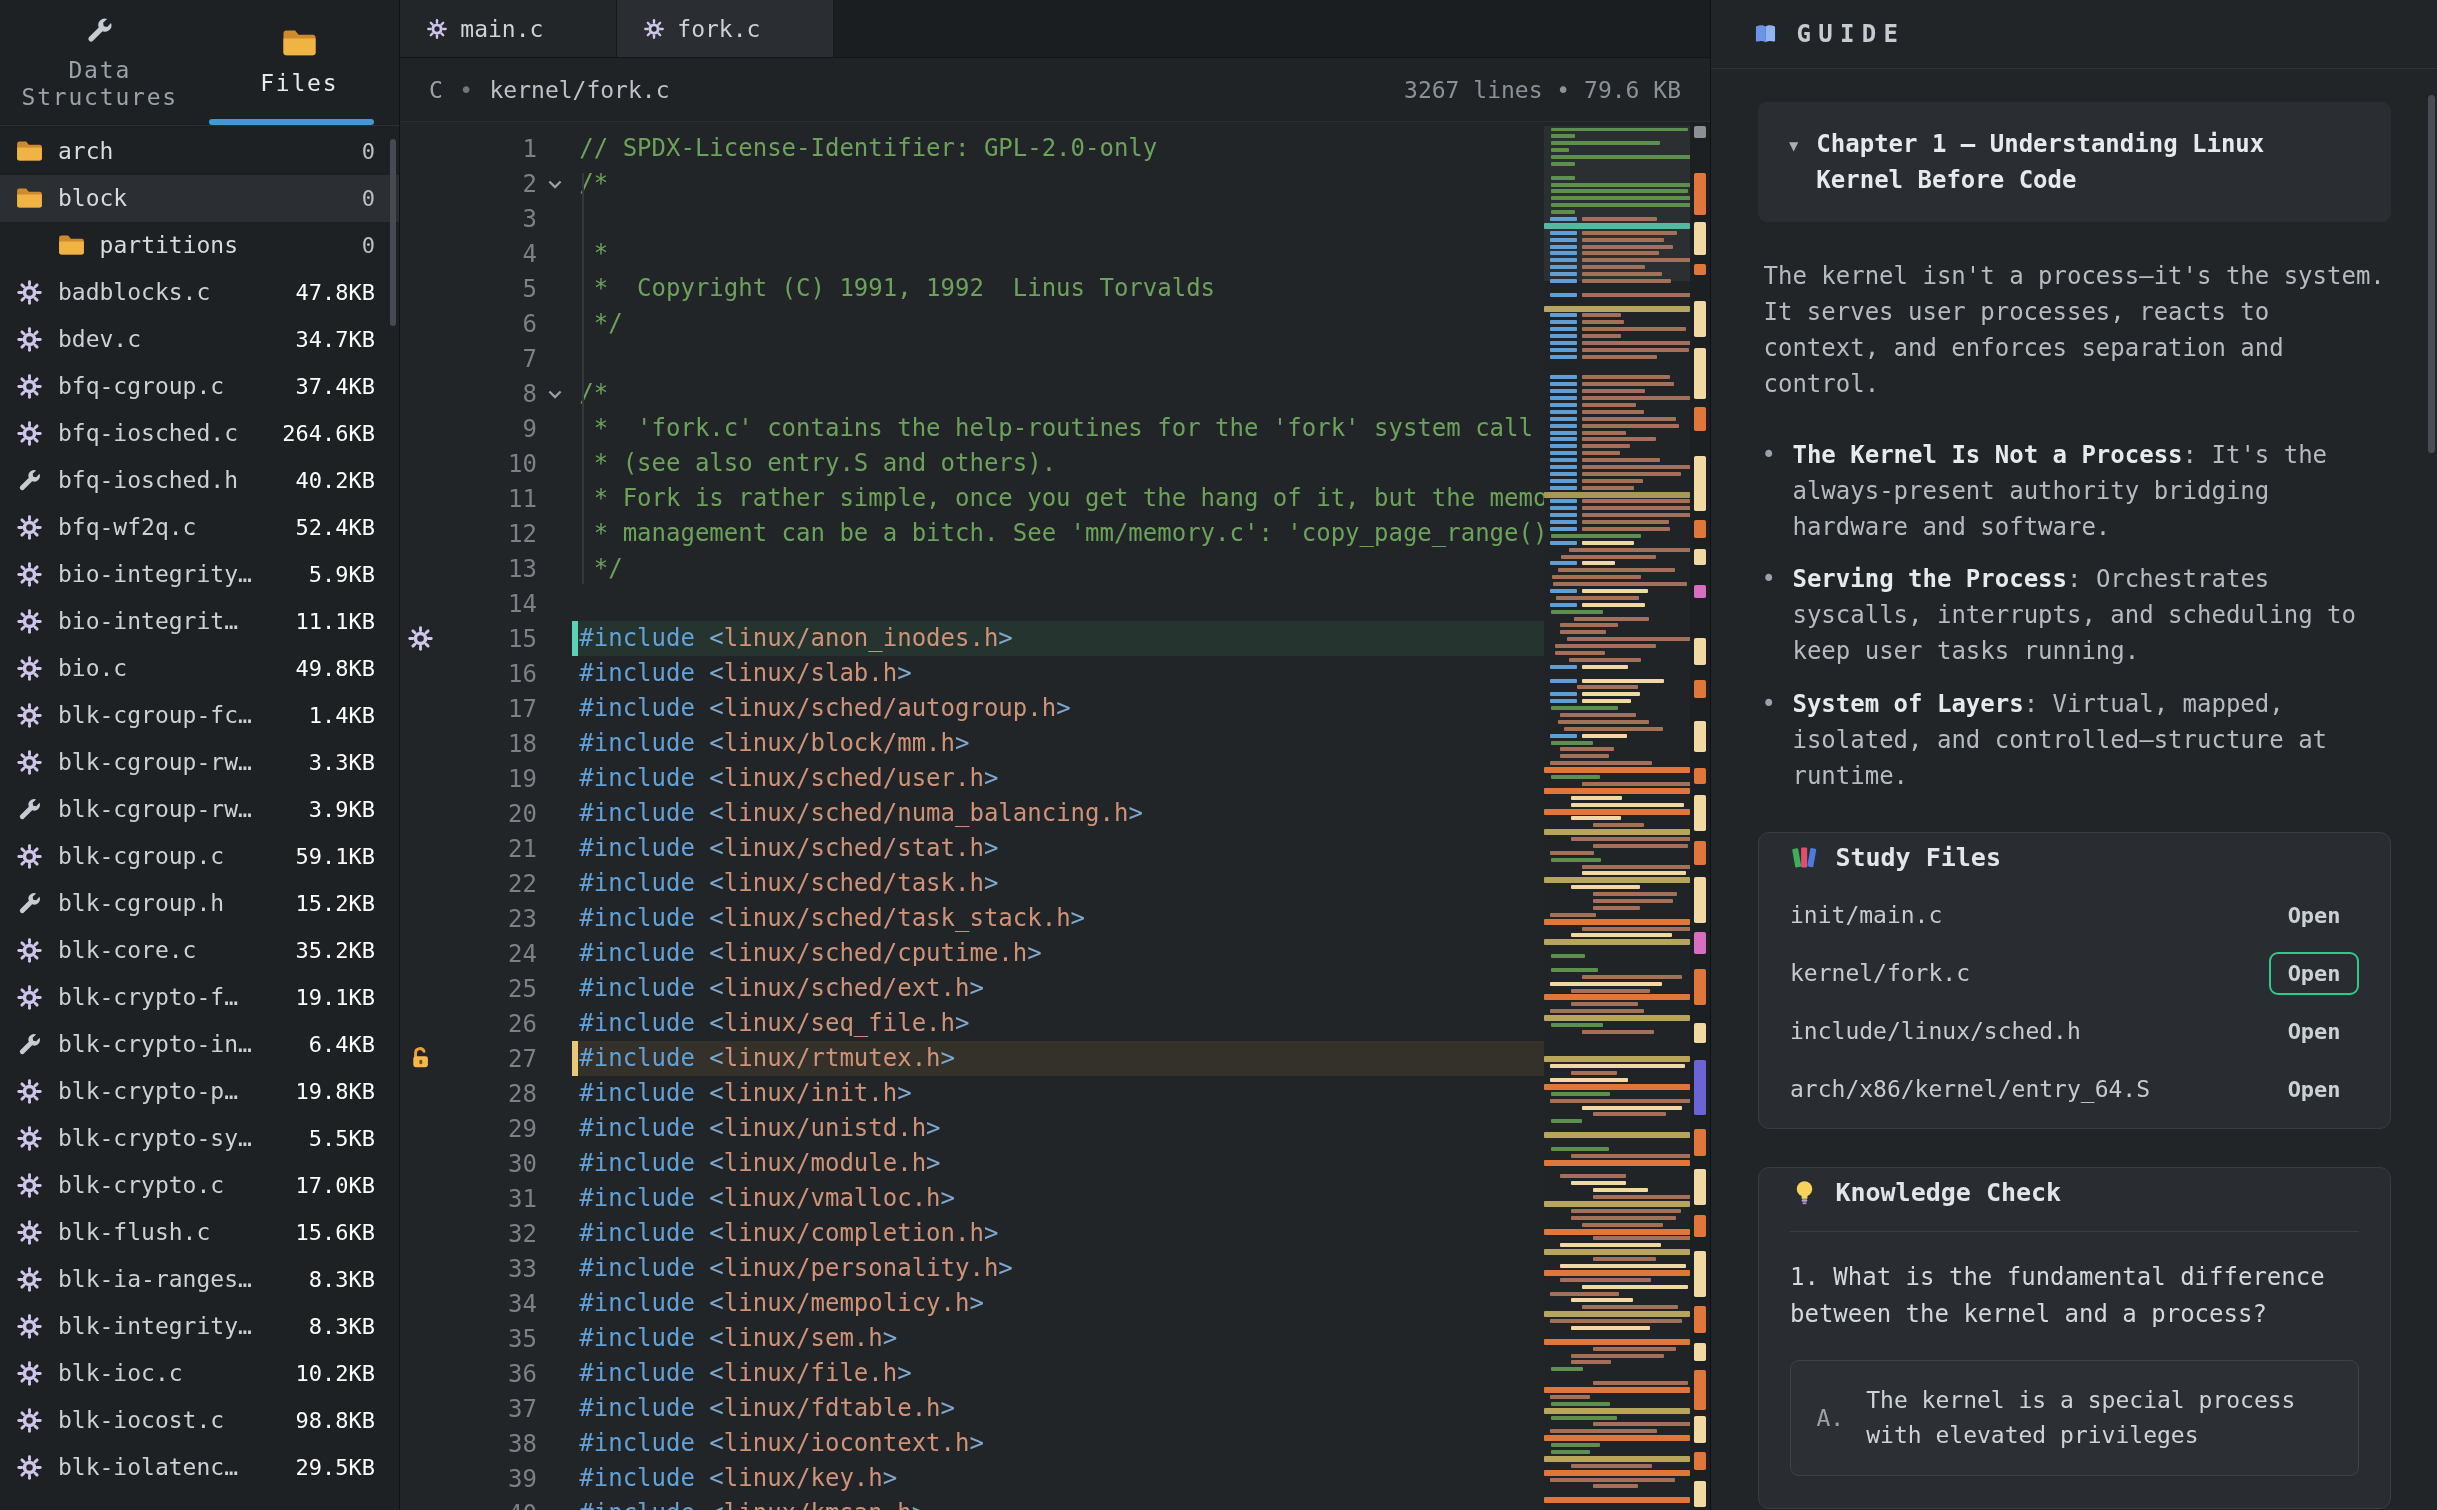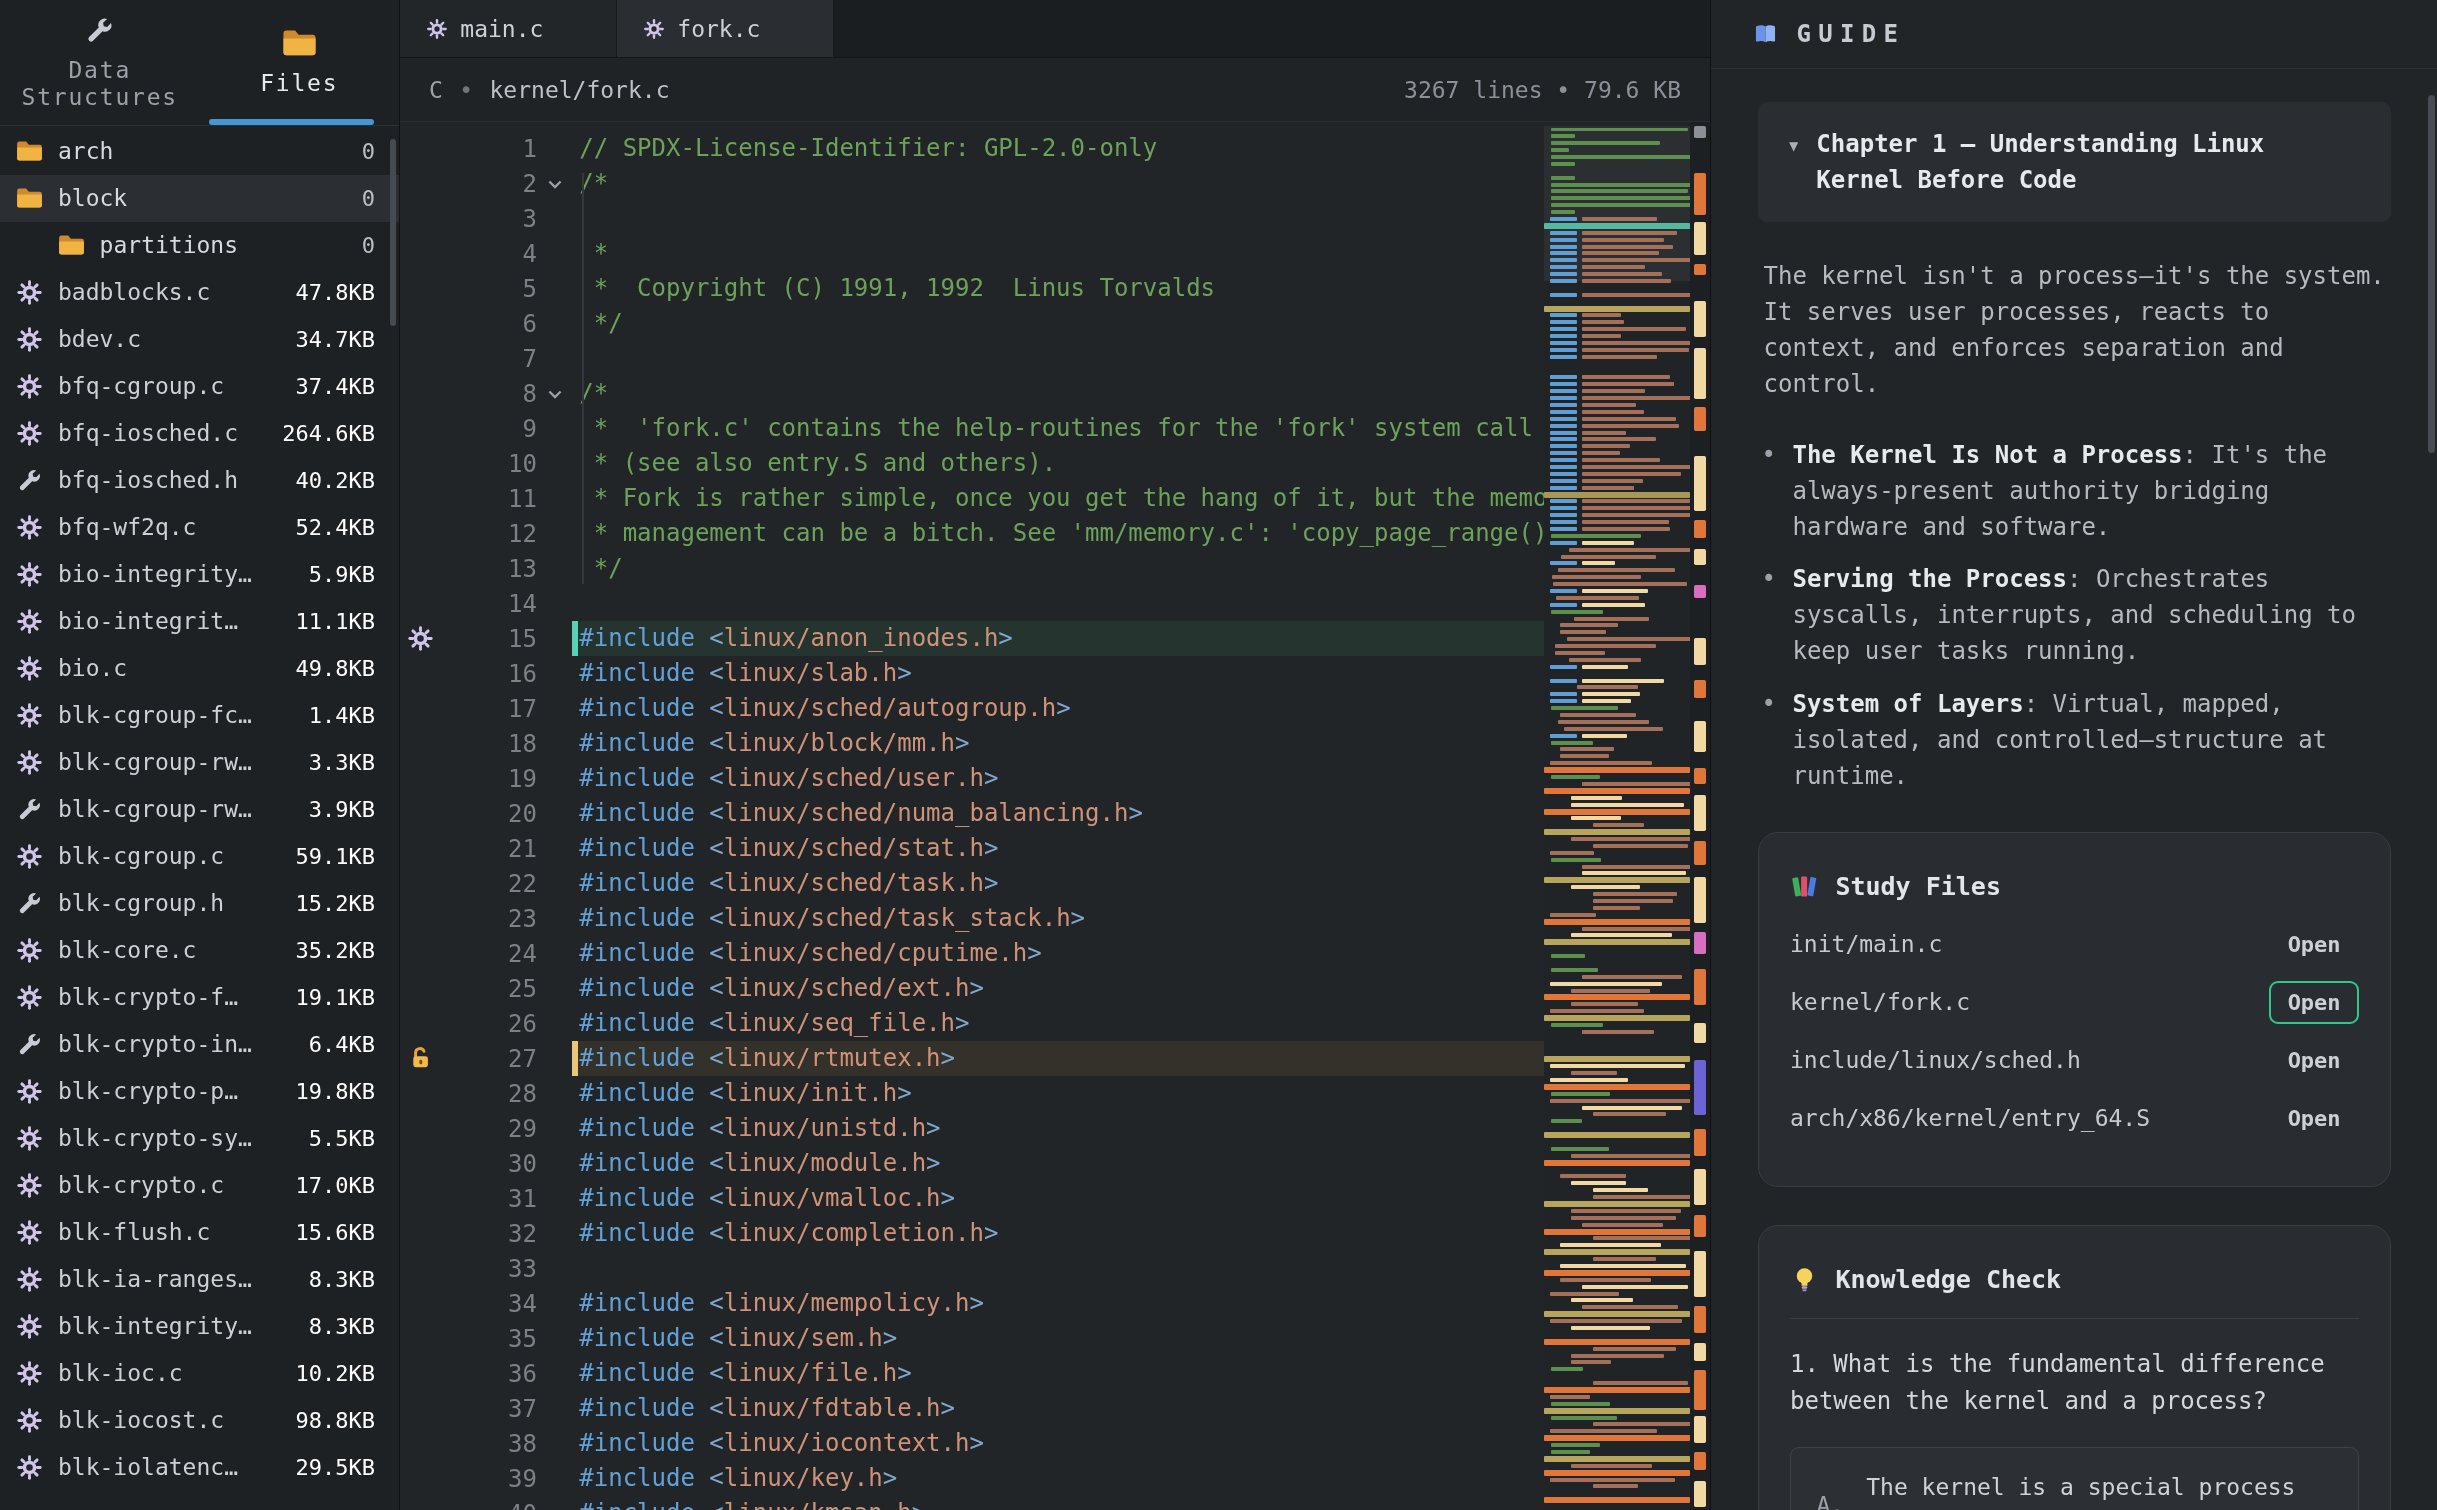--- a/index.html
+++ b/index.html
@@ -68,21 +68,21 @@
   .g-head-icon svg, .card-icon svg { display:block; width:100%; height:100%; }
   .g-body { padding:33px 47px 0 47px; }
   .chapter-card { background:#2a2e32; border-radius:9px; padding:24px 31px; display:flex; gap:18px; cursor:pointer; }
   .tri { color:#a9afb6; font-size:15.5px; margin-top:11px; flex:none; }
   .chapter-card h2 { font-size:24px; line-height:36px; color:#e7eaed; font-weight:bold; }
   .g-para { margin:36px 5.5px 0; font-size:24px; line-height:36px; color:#b5bbc1; }
   #bullets { margin-top:35px; }
   .bullet { display:flex; gap:16.4px; margin-bottom:16.4px; font-size:24px; line-height:36px; color:#b5bbc1; padding-left:3.6px; }
   .bullet .bdot { color:#9aa1a8; flex:none; }
   .bullet strong { color:#e7eaed; }
-  .card { background:#292d31; border:1.8px solid #383d41; border-radius:20px; margin-top:38px; padding:39px 31px; }
+  .card { background:#292d31; border:1.8px solid #383d41; border-radius:11px; margin-top:38px; padding:10px 31px; }
   .card-head { display:flex; align-items:center; gap:16.4px; font-size:25px; font-weight:bold; color:#e2e6e9; }
   .card-icon { width:29px; height:29px; flex:none; }
   #study-rows { margin-top:14.6px; }
   .study-row { display:flex; align-items:center; justify-content:space-between; height:58px; font-size:23px; color:#c6cbd1; }
   .open { font-size:22px; font-weight:bold; color:#ccd1d6; padding:7.3px 16.4px; border:2.7px solid transparent; border-radius:9px; cursor:pointer; }
   .open.active { border-color:#2ec98b; }
   .quiz hr { border:none; border-top:1.8px solid #3a3e43; margin:24px 0 27px; }
   .q { margin-bottom:27px; font-size:24px; line-height:37px; color:#d3d8dc; }
   .option { display:flex; align-items:center; gap:22px; background:#2c3034; border:1.8px solid #3f4347; border-radius:9px; padding:22px 25.5px; margin-bottom:22px; font-size:23px; line-height:35px; color:#ced3d8; cursor:pointer; }
   .option .letter { color:#9aa1a8; flex:none; }
@@ -898,20 +898,21 @@
           <div class="cl">
             <span class="gut"></span>
             <span class="ln">32</span>
             <span class="fold"></span>
             <span class="txt"><span class="tk-d">#include </span><span class="tk-b">&lt;</span><span class="tk-p">linux/completion.h</span><span class="tk-b">&gt;</span></span>
           </div>
           <div class="cl">
             <span class="gut"></span>
             <span class="ln">33</span>
             <span class="fold"></span>
+            <span class="txt"><span class="tk-d">#include </span><span class="tk-b">&lt;</span><span class="tk-p">linux/personality.h</span><span class="tk-b">&gt;</span></span>
           </div>
           <div class="cl">
             <span class="gut"></span>
             <span class="ln">34</span>
             <span class="fold"></span>
             <span class="txt"><span class="tk-d">#include </span><span class="tk-b">&lt;</span><span class="tk-p">linux/mempolicy.h</span><span class="tk-b">&gt;</span></span>
           </div>
           <div class="cl">
             <span class="gut"></span>
             <span class="ln">35</span>

